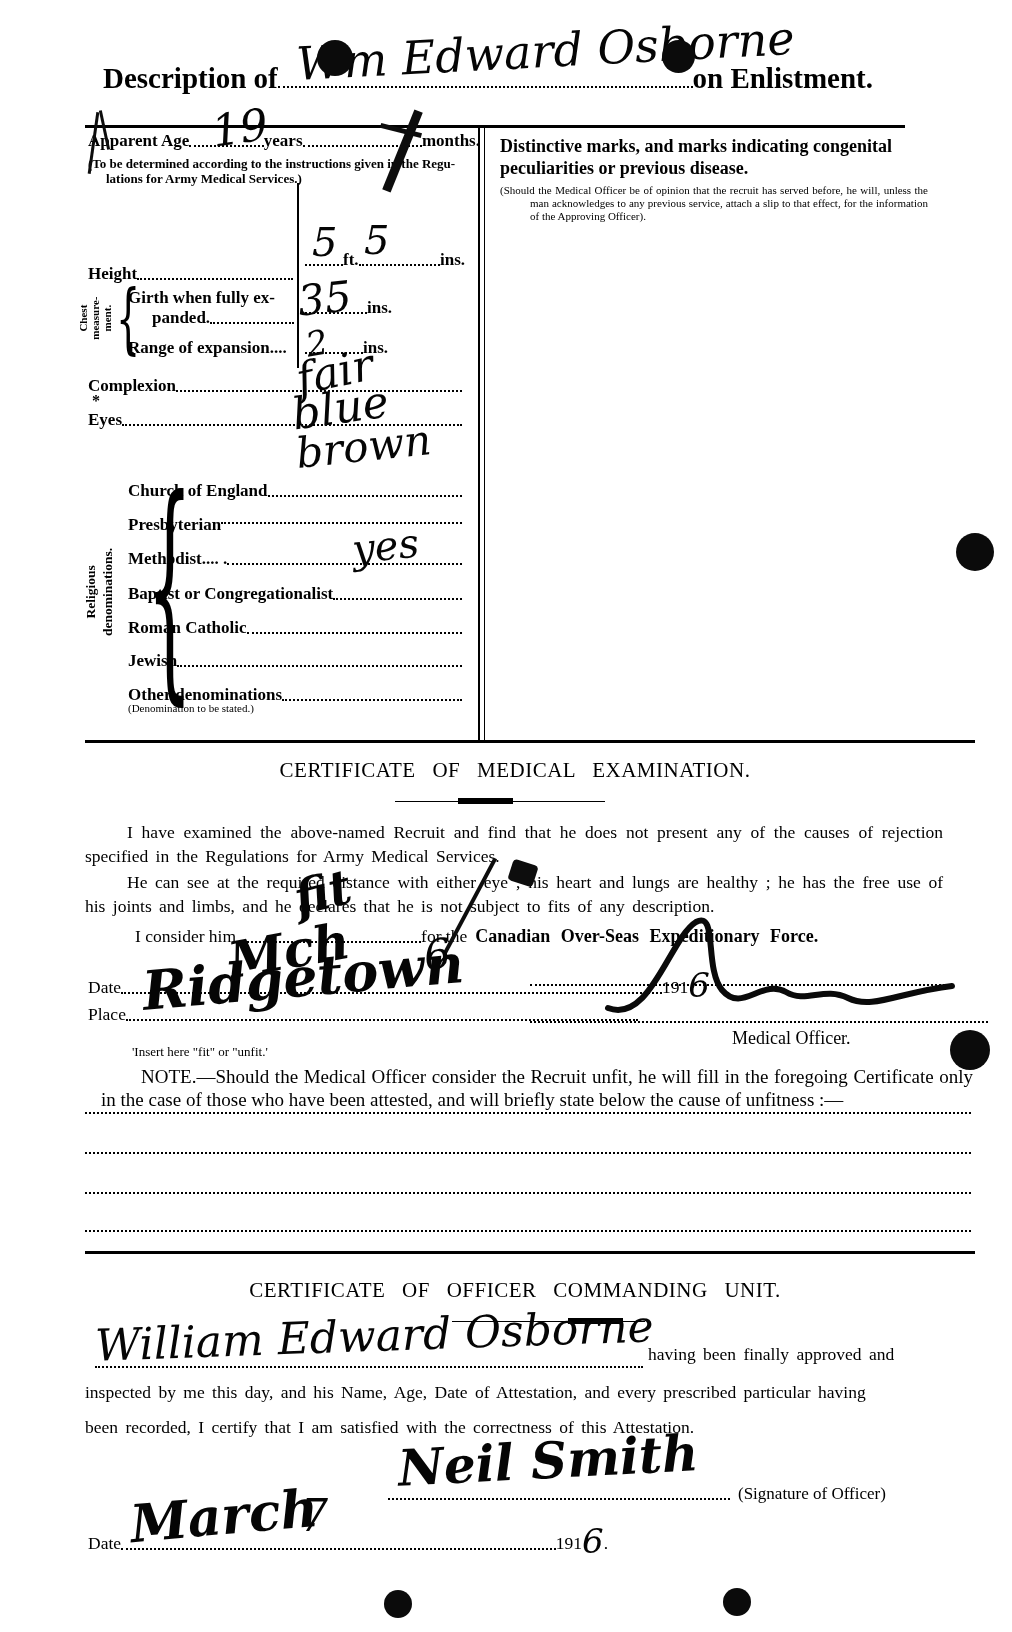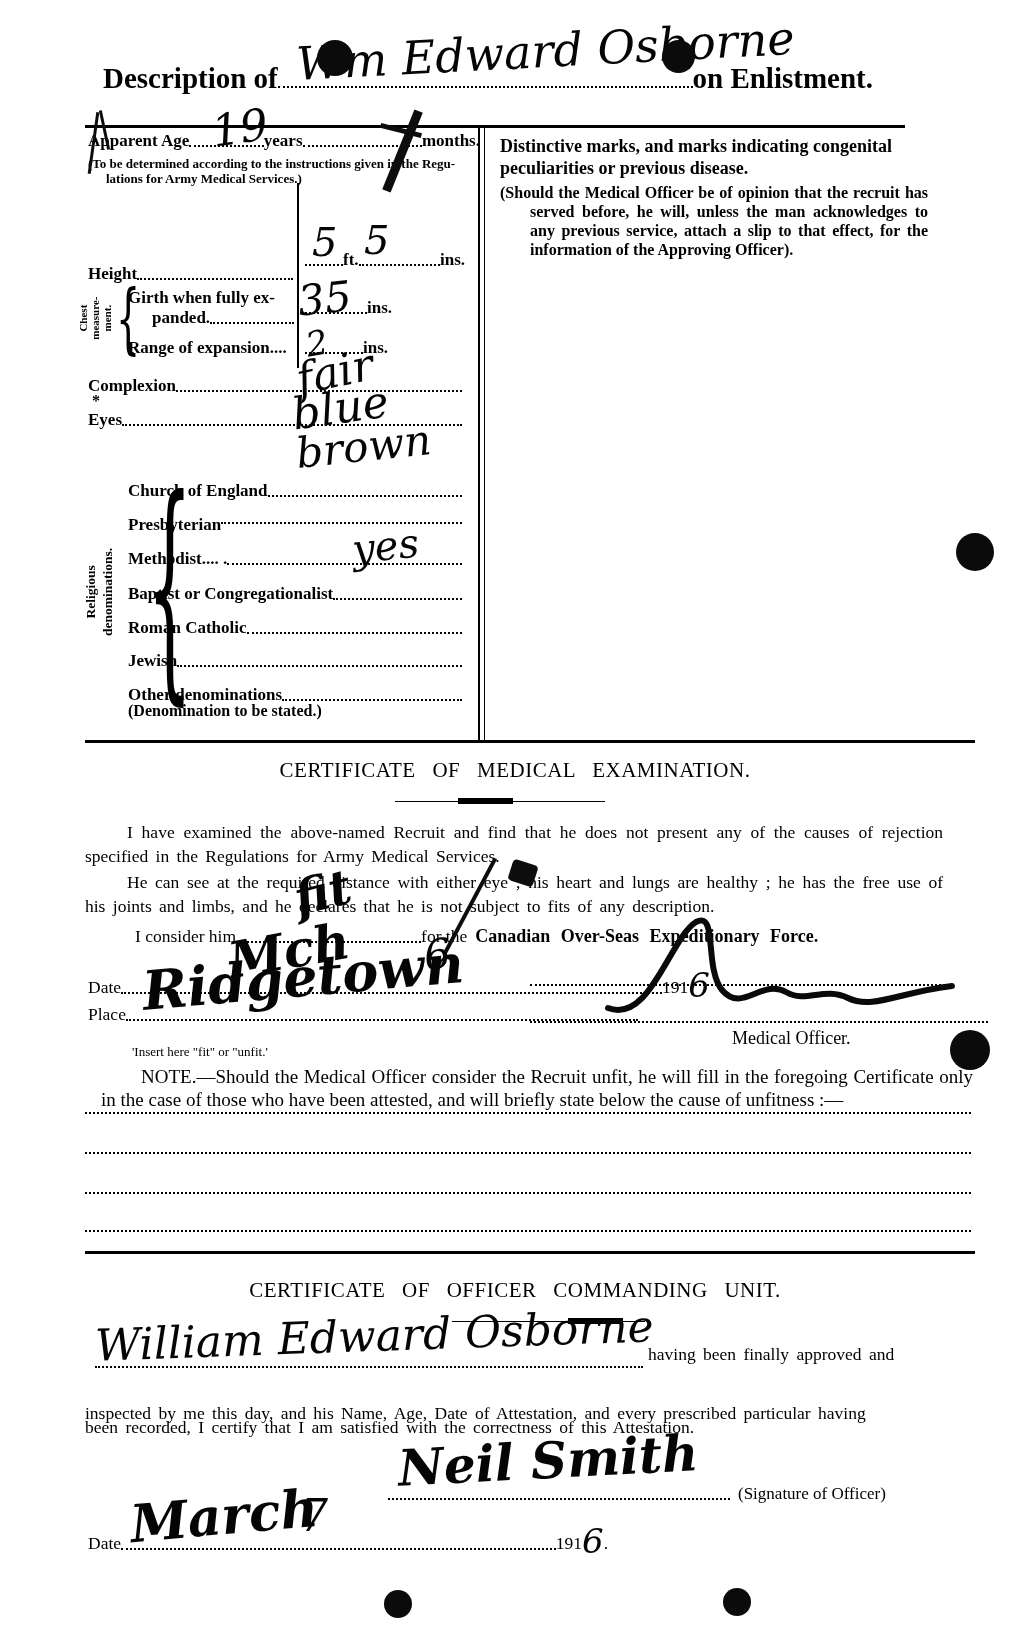--- a/index.html
+++ b/index.html
@@ -9,21 +9,21 @@
     overflow:hidden; margin:0 auto;
   }
   .abs{position:absolute;}
   .row{position:absolute; display:flex; align-items:flex-end;}
   .lbl{white-space:nowrap;}
   .dots{border-bottom:2px dotted #000; margin-bottom:4px; min-width:12px;}
   .dotline{position:absolute; border-bottom:2px dotted #000;}
   .solid{position:absolute; background:#000;}
   .form-lbl{font-size:17px; font-weight:bold;}
   .small-note{font-size:13px; font-weight:bold; line-height:1.12;}
-  .tiny-note{font-size:16px; font-weight:bold;}
+  .tiny-note{font-size:11px; font-weight:normal;}
   .para{font-size:17.5px; line-height:1.38; word-spacing:3px; text-align:justify;}
   .cert-title{font-size:21px; font-weight:normal; letter-spacing:0.5px; word-spacing:11px; text-align:center;}
   .hw{
     position:absolute; font-family:"DejaVu Serif","Liberation Serif",serif;
     font-style:italic; color:#050505; white-space:nowrap; line-height:1;
     z-index:5;
   }
   .hole{position:absolute; background:#0b0b0b; border-radius:50%; z-index:6;}
   .vline{position:absolute; background:#000;}
   .brace{position:absolute; font-family:"DejaVu Serif",serif; font-weight:normal; line-height:1; transform-origin:center;}
@@ -219,21 +219,21 @@
 
   <div class="solid" style="left:85px; top:1251px; width:890px; height:3px;"></div>
 
   <div class="abs cert-title" style="left:85px; top:1278px; width:860px;">CERTIFICATE OF OFFICER COMMANDING UNIT.</div>
   <div class="solid" style="left:452px; top:1321px; width:193px; height:1px;"></div>
   <div class="solid" style="left:568px; top:1318px; width:55px; height:6px;"></div>
 
   <div class="dotline" style="left:95px; top:1366px; width:548px;"></div>
   <div class="hw" style="left:95px; top:1314px; font-size:44px; transform:rotate(-2deg);">William Edward Osborne</div>
   <div class="abs para" style="left:648px; top:1342px; width:300px;">having  been  finally  approved  and</div>
-  <div class="abs para" style="left:85px; top:1380px; width:862px;margin-top:21px;">inspected by me this day, and his Name, Age, Date of Attestation, and every prescribed  particular  having</div>
+  <div class="abs para" style="left:85px; top:1380px; width:862px;">inspected by me this day, and his Name, Age, Date of Attestation, and every prescribed  particular  having</div>
   <div class="abs para" style="left:85px; top:1415px; width:862px; text-align:left;">been recorded, I certify that I am satisfied with the correctness of this Attestation.</div>
 
   <div class="hw" style="left:398px; top:1436px; font-size:50px; transform:rotate(-3deg); font-weight:bold;">Neil Smith</div>
   <div class="dotline" style="left:388px; top:1498px; width:342px;"></div>
   <div class="abs" style="left:738px; top:1484px; font-size:17px;">(Signature of Officer)</div>
 
   <div class="row" style="left:88px; top:1520px; width:520px;">
     <span class="lbl" style="font-size:17.5px;">Date</span>
     <span class="dots" style="flex:1;"></span>
     <span class="lbl" style="font-size:17.5px;">191</span>

